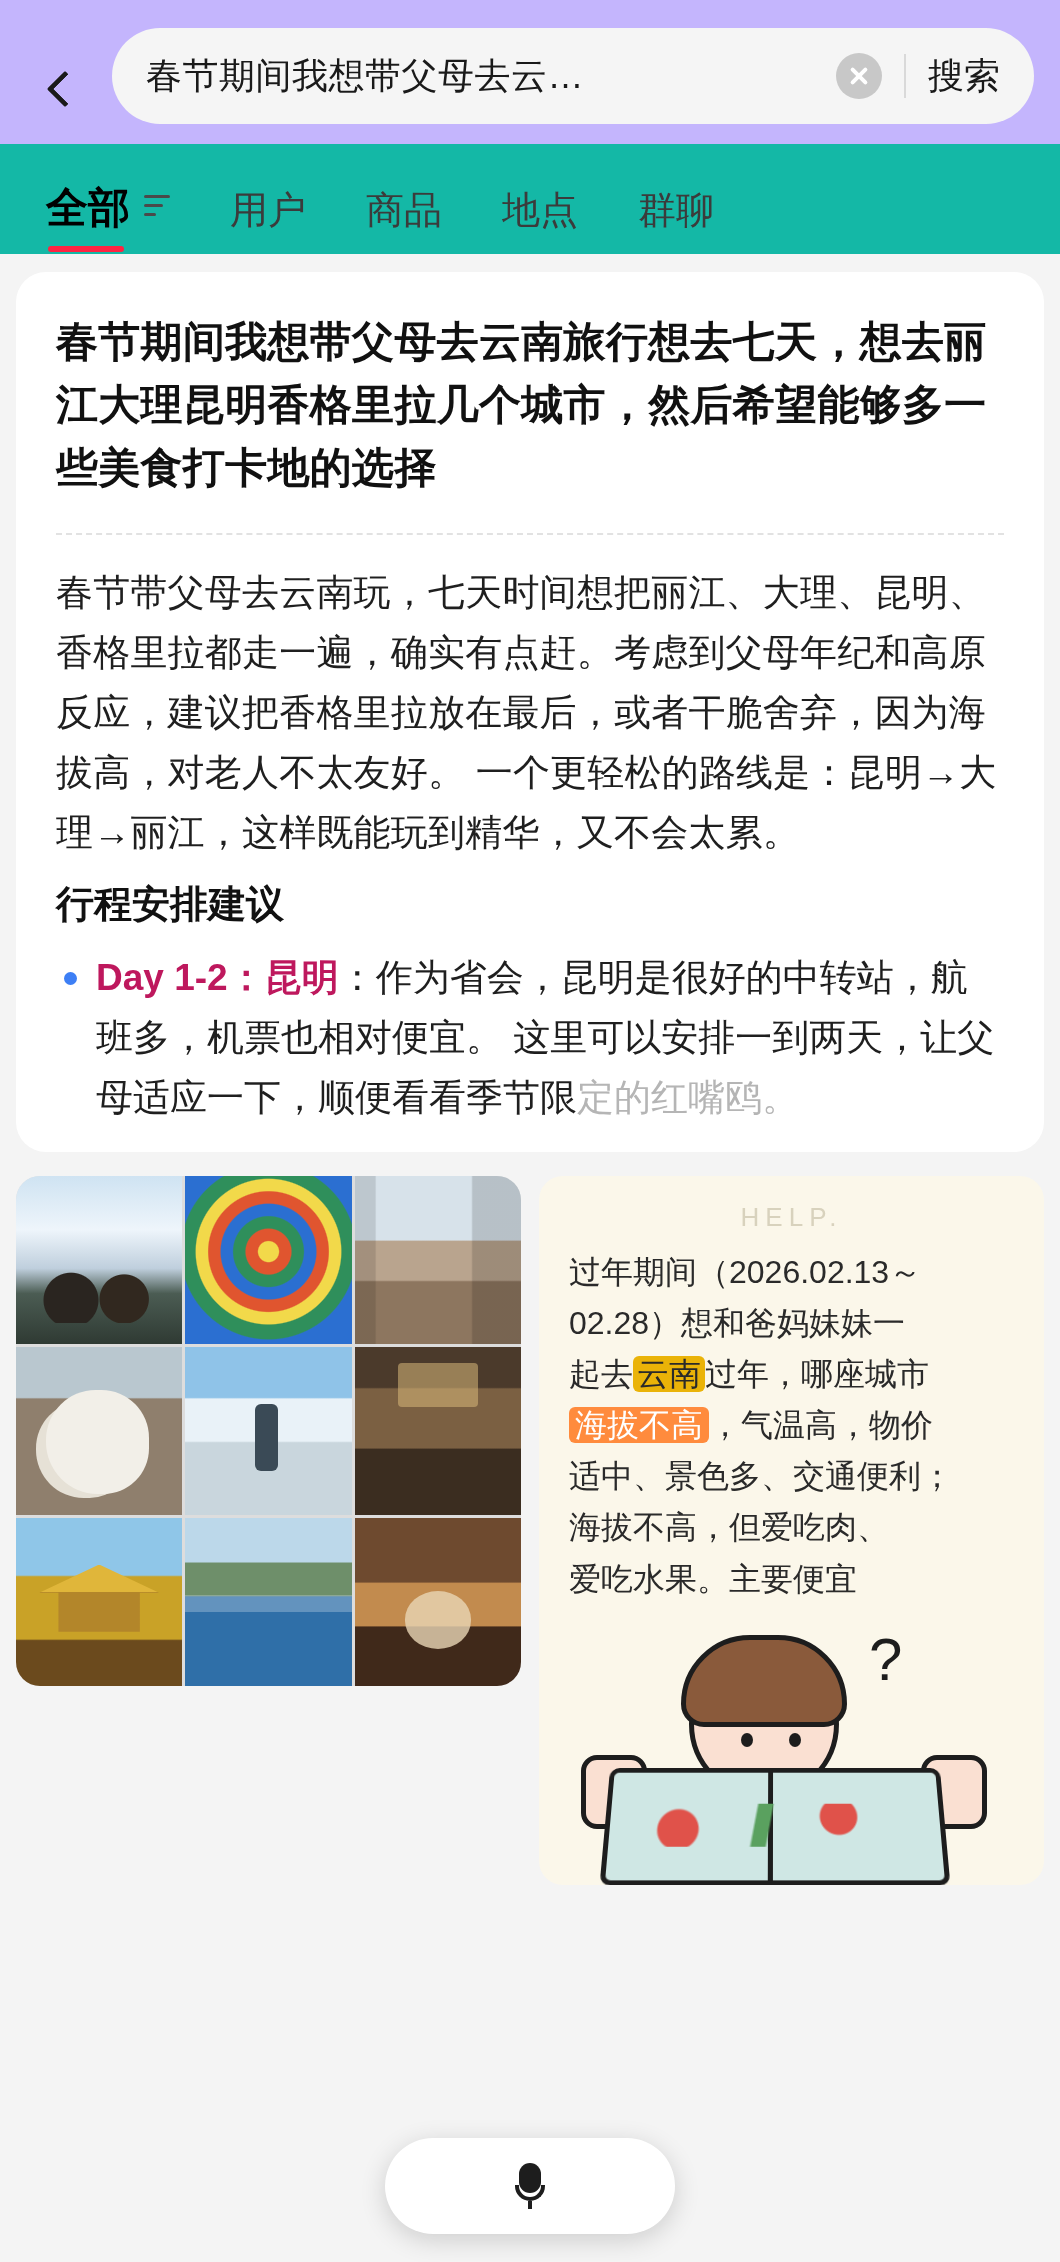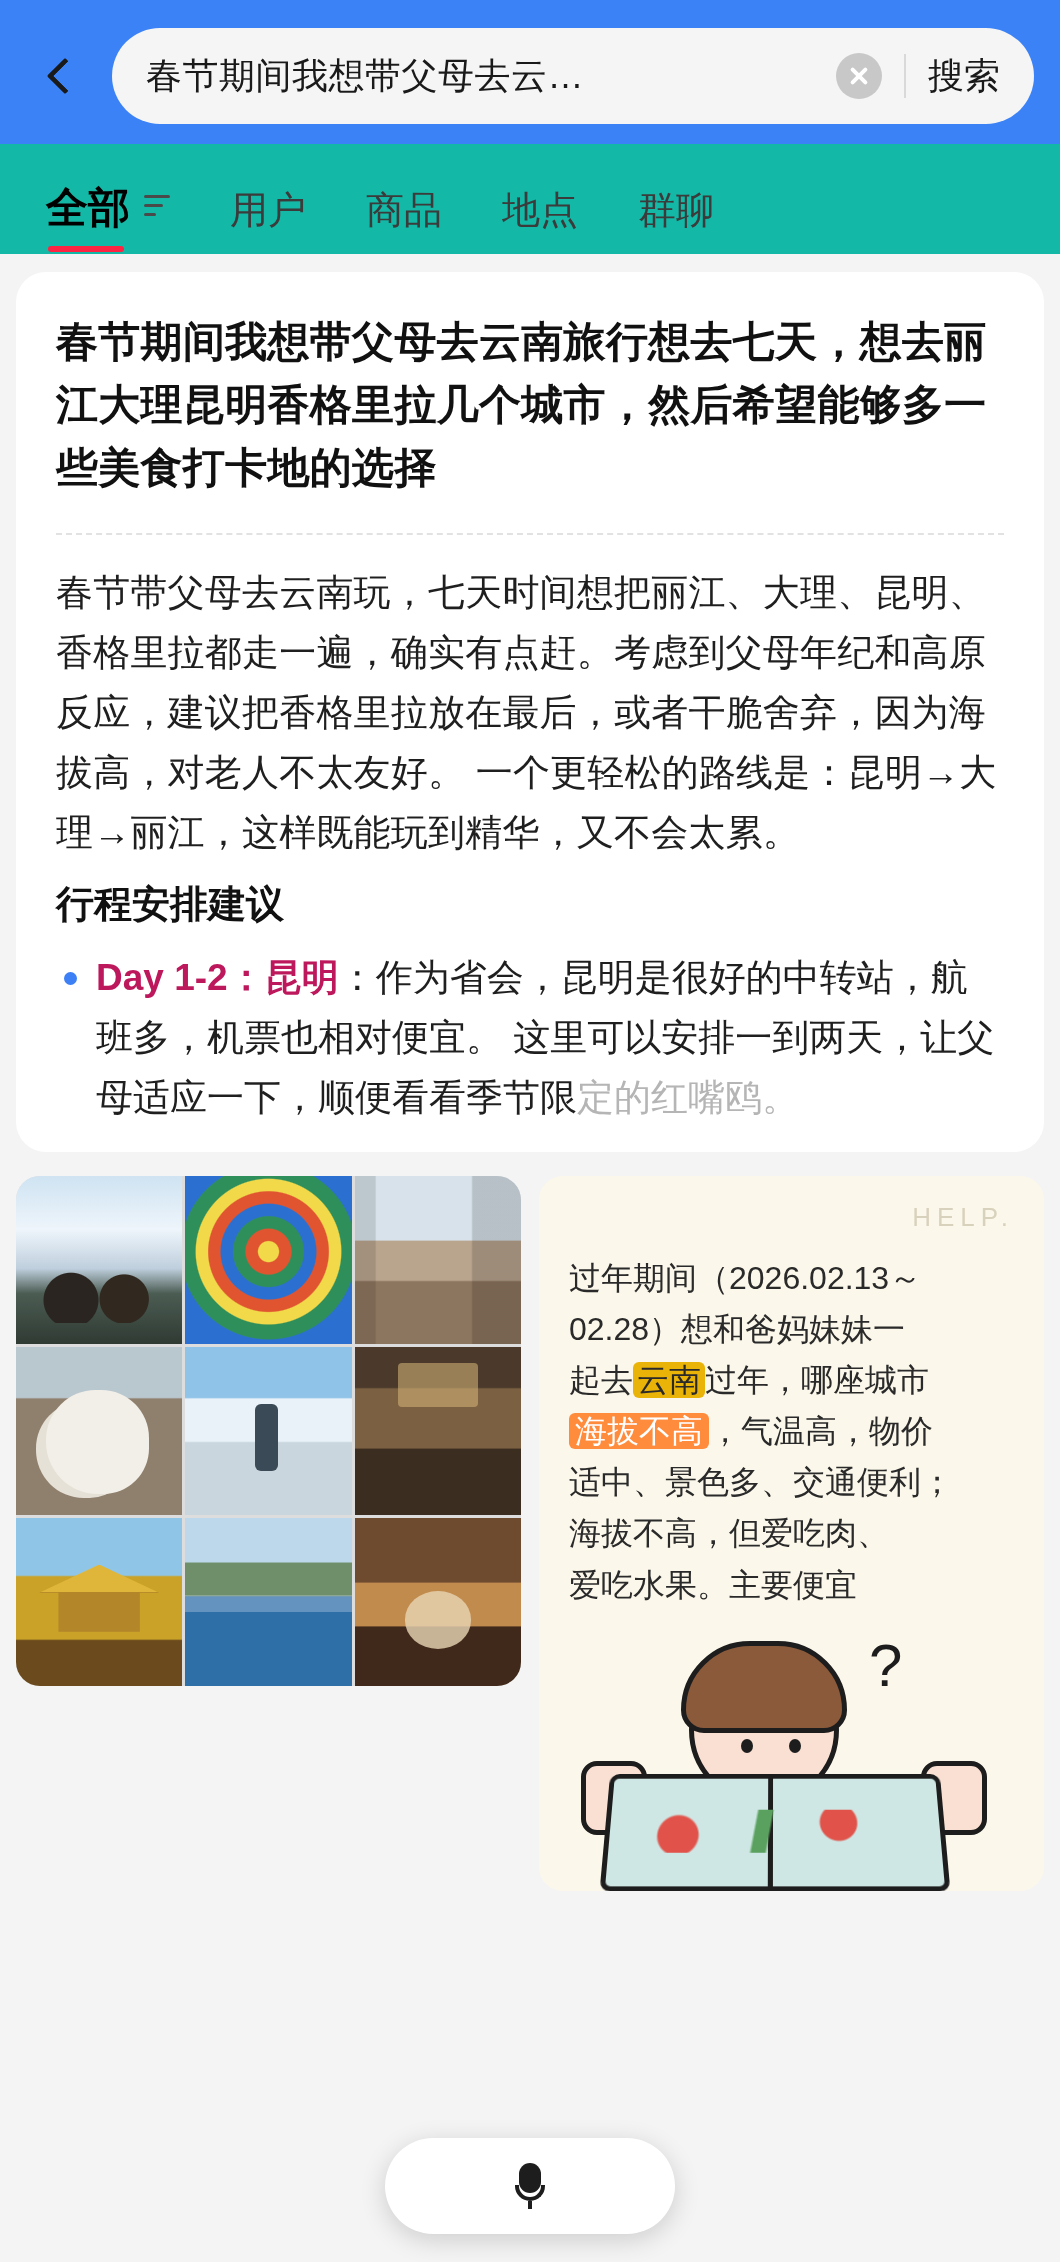--- a/index.html
+++ b/index.html
@@ -13,23 +13,23 @@
     position: relative;
     width: 1060px;
     min-height: 2262px;
     background: #f4f4f4;
     overflow: hidden;
   }
 
   
   .searchbar-row {
     display: flex;
-    align-items: center;
+    align-items: flex-end;
     padding: 28px 26px 20px 26px;
-    background: #3b82f6;
+    background: #c4b5fd;
   }
   .back-btn {
     width: 70px; height: 70px;
     display: flex; align-items: center; justify-content: center;
     flex: 0 0 auto;
     cursor: pointer;
   }
   .back-chevron {
     width: 26px; height: 26px;
     border-left: 5px solid #1a1a1a;
@@ -304,25 +304,25 @@
 
   .note-card {
     background: #fbf7ea;
     border-radius: 24px;
     padding: 26px 30px 0 30px;
     min-height: 560px;
     position: relative;
     overflow: hidden;
   }
   .note-help {
-    text-align: right;
+    text-align: center;
     font-size: 26px;
     letter-spacing: 6px;
     color: #d8d2bd;
-    margin-bottom: 20px;
+    margin-bottom: 14px;
   }
   .note-text {
     font-size: 32px;
     line-height: 1.6;
     color: #2a2a2a;
   }
   .hl-yellow {
     background: #eab308;
     border-radius: 6px;
     padding: 0 4px;

